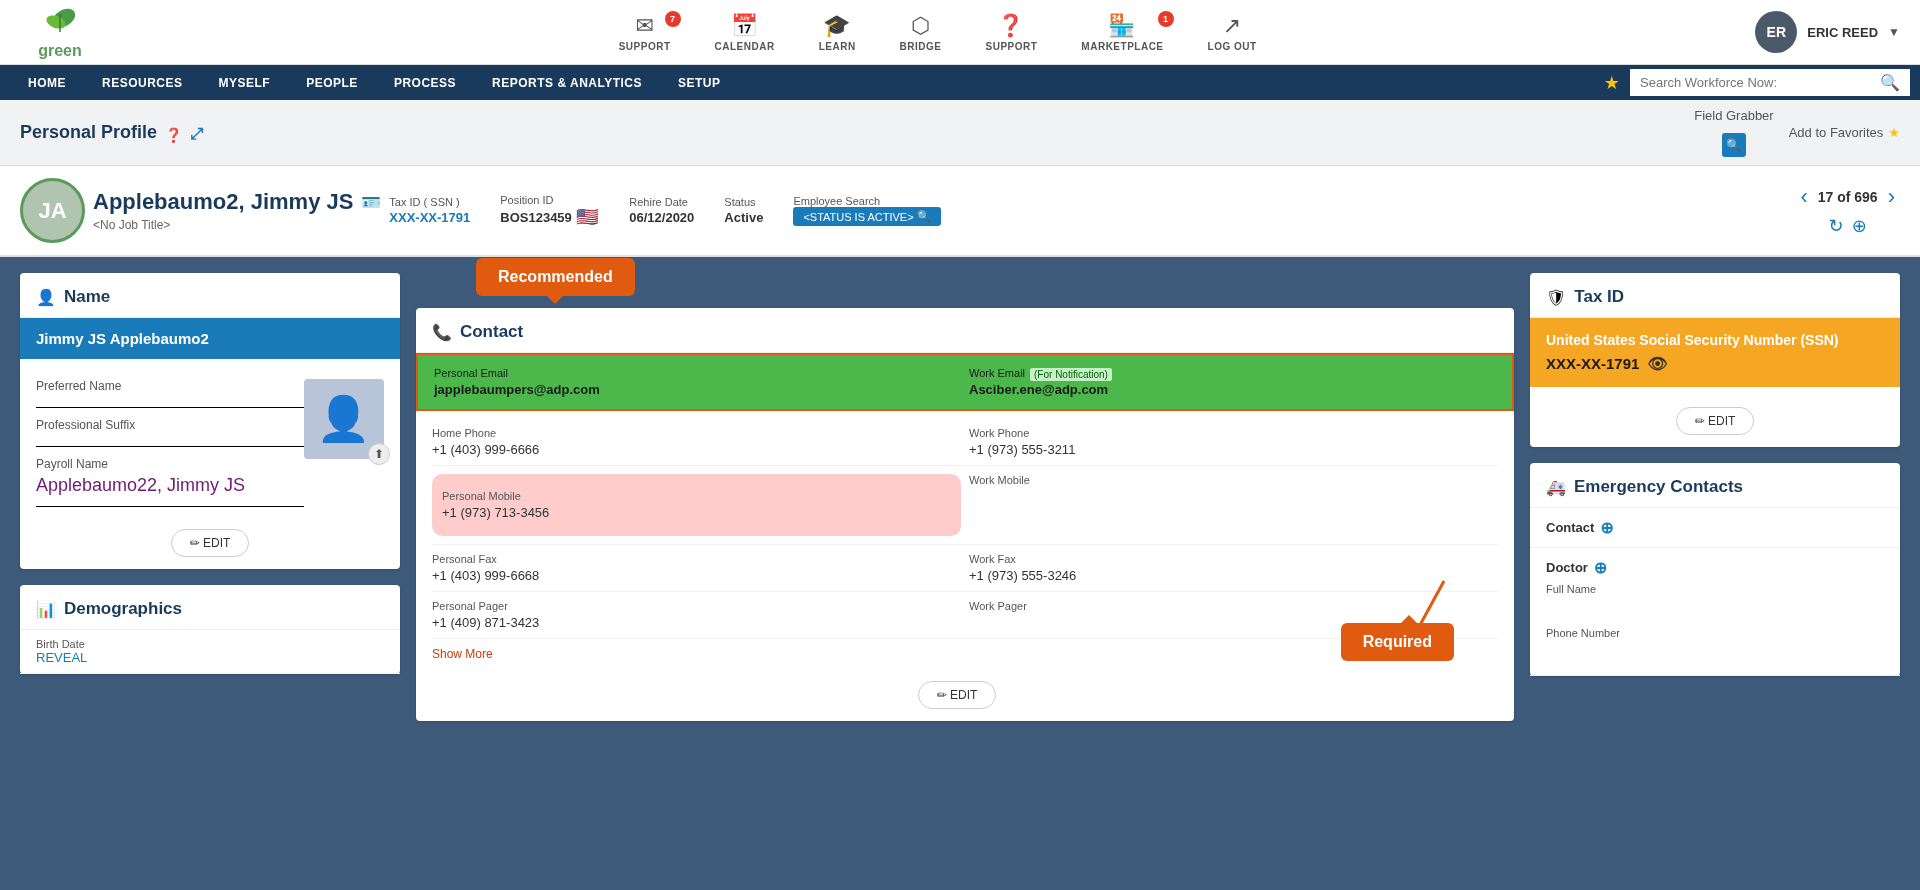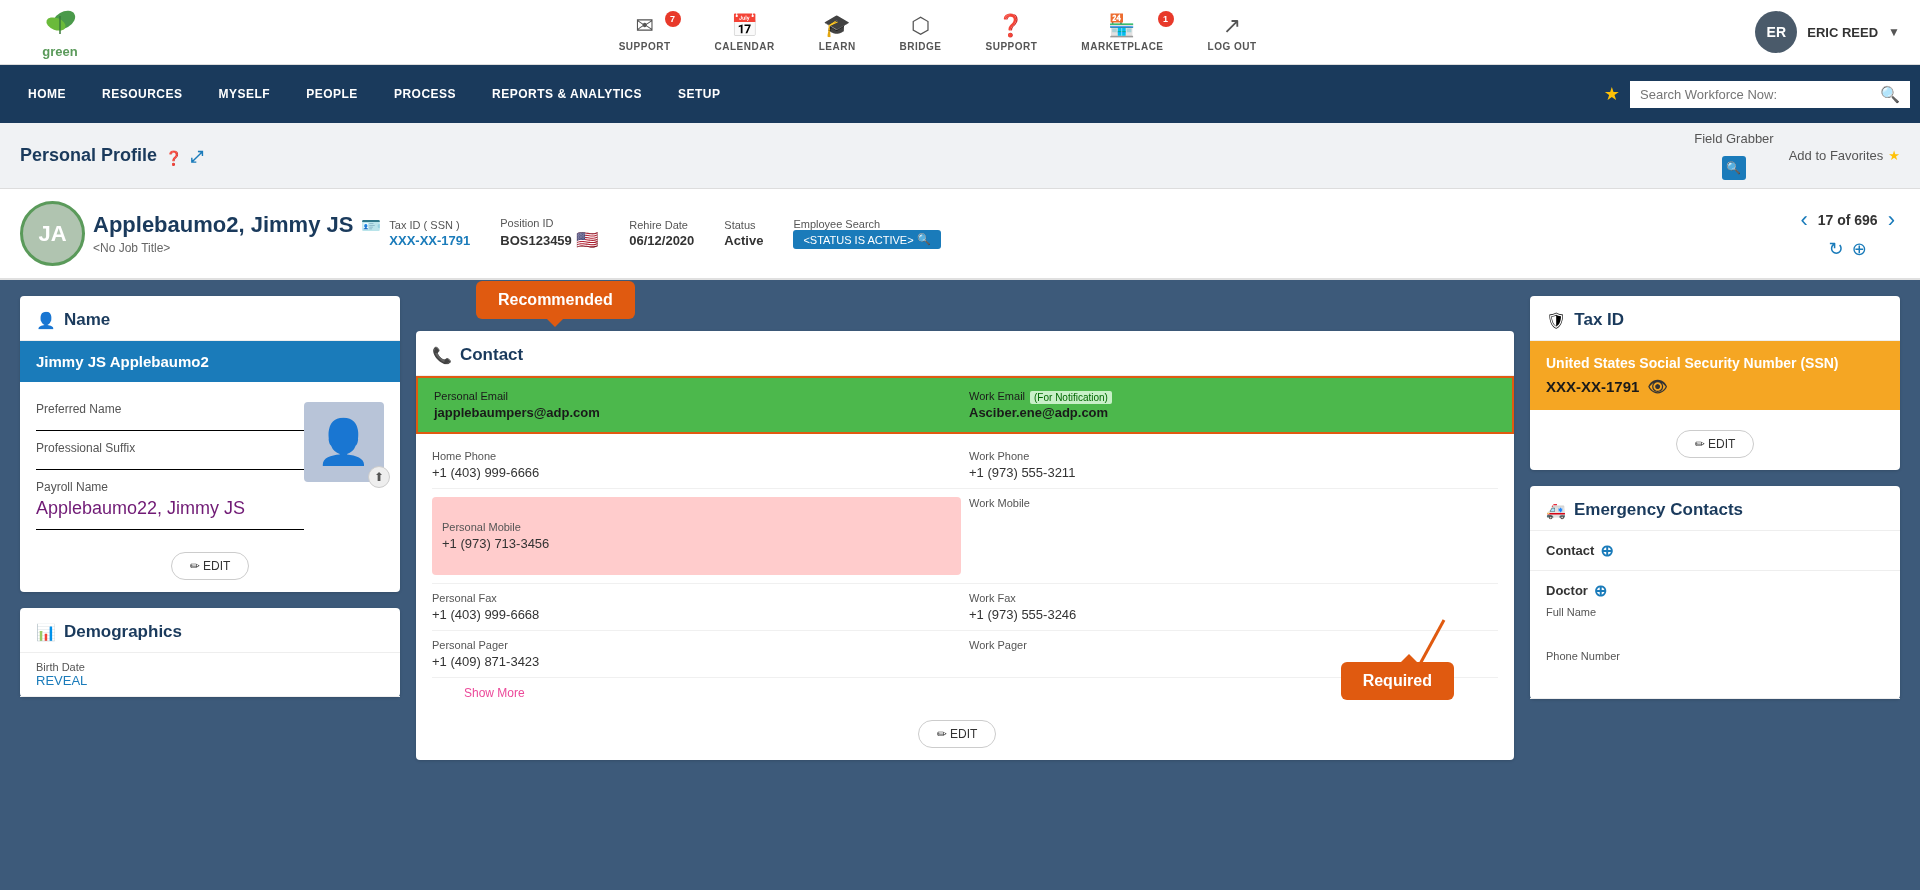--- a/index.html
+++ b/index.html
@@ -19,21 +19,21 @@
       flex-direction: column;
       align-items: center;
       margin-right: 40px;
       min-width: 80px;
     }
     .logo-leaf {
       width: 36px;
       height: 36px;
     }
     .logo-text {
-      font-size: 13px;
+      font-size: 16px;
       color: #5a9a5a;
       font-weight: bold;
       margin-top: 2px;
     }
     .nav-icons {
       display: flex;
       align-items: center;
       gap: 0;
       flex: 1;
       justify-content: center;
@@ -93,21 +93,21 @@
     .user-name {
       font-size: 13px;
       font-weight: bold;
       color: #333;
       cursor: pointer;
     }
 
     
     .main-nav {
       background: #1a3a5c;
-      height: 58px;
+      height: 35px;
       display: flex;
       align-items: center;
       padding: 0 10px;
     }
     .main-nav-item {
       color: white;
       font-size: 12px;
       font-weight: bold;
       padding: 0 18px;
       height: 45px;
@@ -369,24 +369,24 @@
       grid-template-columns: 1fr 1fr;
       gap: 8px;
       padding: 8px 0;
       border-bottom: 1px solid #f0f0f0;
     }
     .contact-field { display: flex; flex-direction: column; }
     .contact-field-label { font-size: 11px; color: #555; margin-bottom: 3px; }
     .contact-field-value { font-size: 13px; color: #333; }
     .personal-mobile-highlight {
       background: #ffcccc;
-      padding: 24px 10px;
-      border-radius: 4px;
-    }
-    .show-more { font-size: 12px; color: #ec4899; cursor: pointer; padding: 8px 0; display: block; margin-left: 32px; }
+      padding: 16px 10px;
+      border-radius: 10px;
+    }
+    .show-more { font-size: 12px; color: #c2410c; cursor: pointer; padding: 8px 0; display: block; }
 
     
     .tooltip-recommended {
       position: absolute;
       top: -15px;
       left: 60px;
       background: #e05a10;
       color: white;
       padding: 10px 22px;
       border-radius: 6px;

